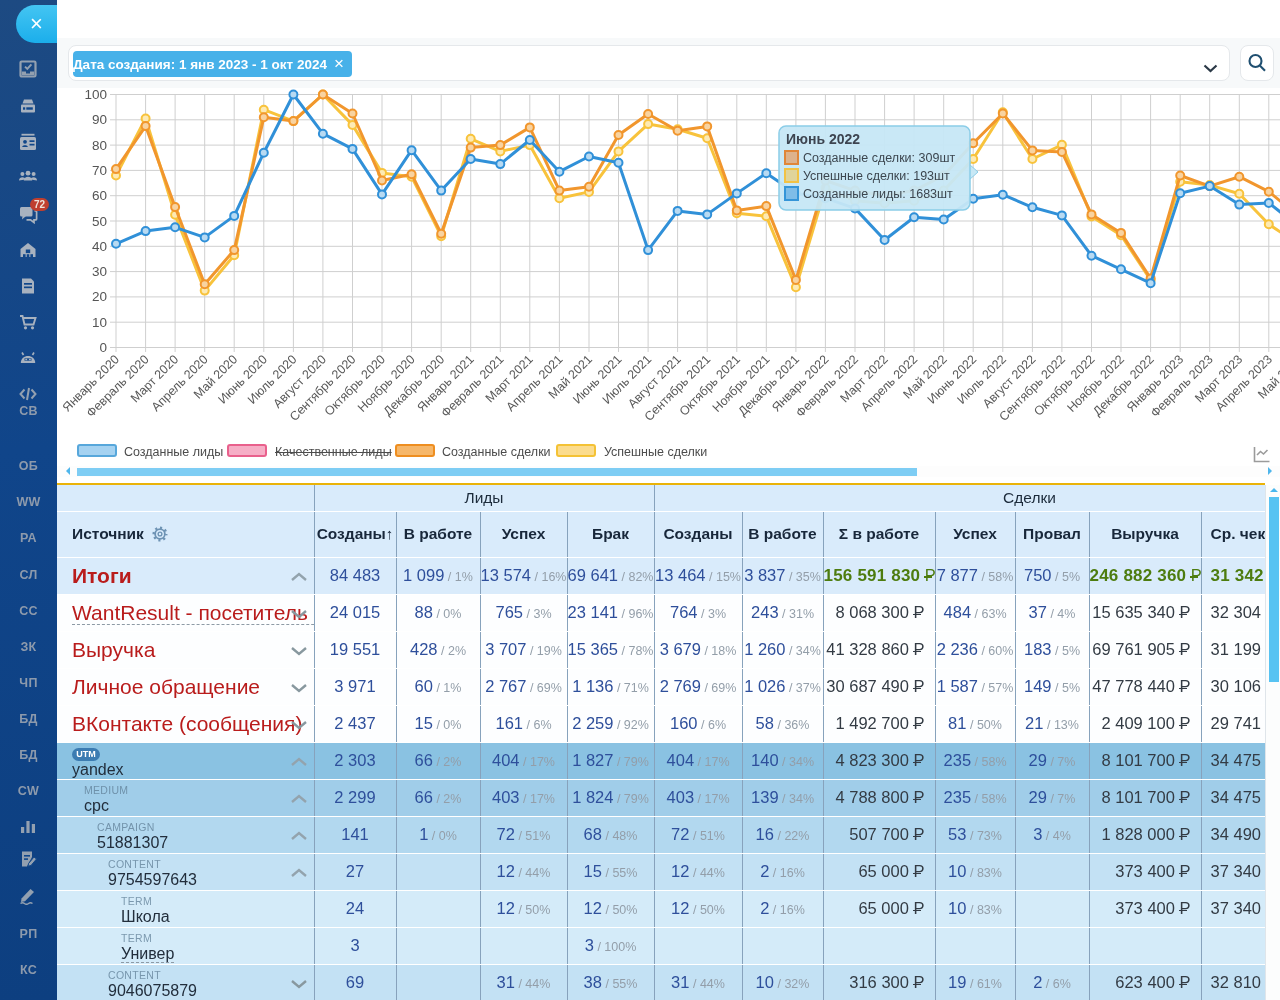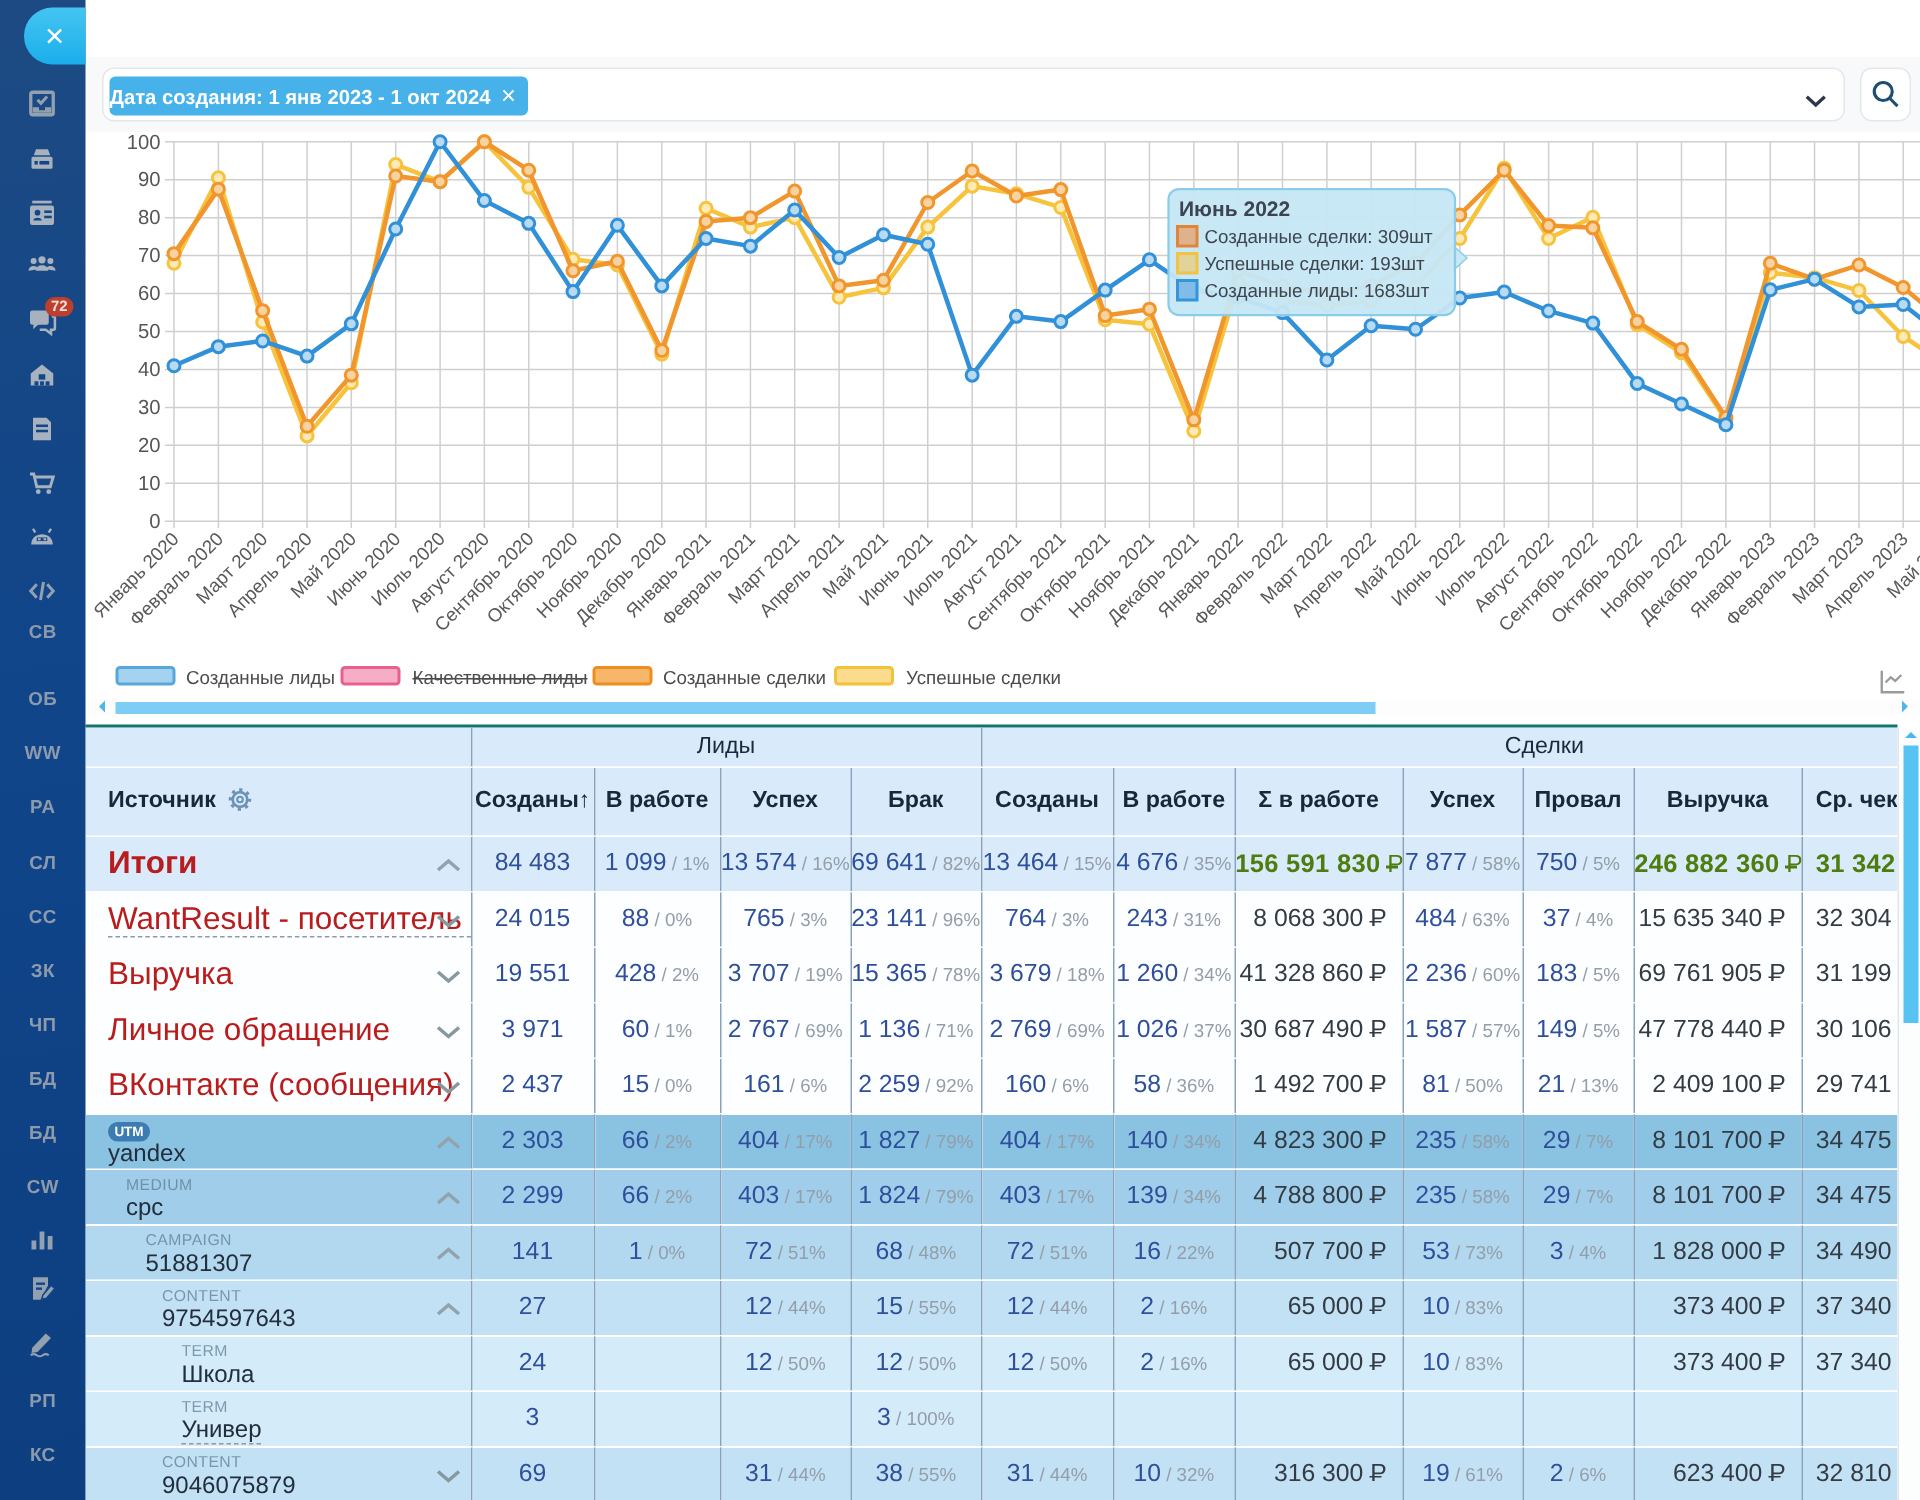--- a/index.html
+++ b/index.html
@@ -29,21 +29,21 @@
 .lg{position:absolute;top:444px}
 .sw{display:block;width:40px;height:13px;border:2px solid;border-radius:3px}
 .lgt{position:absolute;top:445px;font-size:12.5px;color:#4c4c4c}
 .strike{text-decoration:line-through}
 
 #hsb{position:absolute;left:57px;top:466px;width:1223px;height:11px;background:#fdfdfd}
 #hthumb{position:absolute;left:20px;top:1.5px;width:840px;height:8px;background:#7ecdf4}
 #hla{position:absolute;left:9px;top:1px;width:0;height:0;border:4.5px solid transparent;border-right-color:#4fb6ec;border-left-width:0}
 #hra{position:absolute;right:8px;top:1px;width:0;height:0;border:4.5px solid transparent;border-left-color:#4fb6ec;border-right-width:0}
 
-#tablewrap{position:absolute;left:57px;top:483px;width:1208px;height:517px;overflow:hidden;border-top:2px solid #0f766e}
+#tablewrap{position:absolute;left:57px;top:483px;width:1208px;height:517px;overflow:hidden;border-top:2px solid #eab308}
 #tbl{border-collapse:collapse;table-layout:fixed;width:1284px}
 #tbl td{border-right:1px solid #87a2bc;border-bottom:1px solid #fff;overflow:hidden;white-space:nowrap;text-align:center;vertical-align:middle}
 tr.ghead{height:26px}
 .ghead td{background:#d9ebfb;font-size:15.5px;color:#1c2b3b;border-bottom:1px solid #fff}
 .ghead .sdel{position:relative;left:32px}
 tr.chead{height:46px}
 .chead td{background:#d9ebfb;font-size:15.5px;font-weight:bold;color:#18273a;border-bottom:2px solid #fff}
 .chead td.c1{font-weight:bold}
 #tbl td.c1{padding-left:15px;position:relative;text-align:left}
 .arr{font-weight:400;font-size:15px}
@@ -153,21 +153,21 @@
 <svg class="sic" style="top:848.5px" width="20" height="20" viewBox="0 0 20 20">
         <path d="M4 2.5 L14 2.5 L14 8 L9 17.5 L4 17.5 Z" fill="#93a0b0"></path>
         <rect x="6" y="6" width="6" height="1.6" fill="#11478a"></rect>
         <rect x="6" y="9.3" width="4" height="1.6" fill="#11478a"></rect>
         <path d="M10.5 14.5 L16 8 L18.5 10 L13 16.5 L10 17.2 Z" fill="#93a0b0" stroke="#11478a" stroke-width="1"></path>
       </svg>
 <svg class="sic" style="top:885px" width="20" height="20" viewBox="0 0 20 20">
         <path d="M3.5 13.5 L12.5 4 L16 7 L7 16.3 L3 17 Z" fill="#93a0b0"></path>
         <path d="M2.5 18.5 q2 -1.6 4 0 q2 1.6 4 0 q2 -1.6 4 0" fill="none" stroke="#93a0b0" stroke-width="1.4"></path>
       </svg>
-<div class="slab" style="top:414px">СВ</div>
+<div class="slab" style="top:404px">СВ</div>
 <div class="slab" style="top:459px">ОБ</div>
 <div class="slab" style="top:495px">WW</div>
 <div class="slab" style="top:531px">РА</div>
 <div class="slab" style="top:567.5px">СЛ</div>
 <div class="slab" style="top:603.5px">СС</div>
 <div class="slab" style="top:639.5px">ЗК</div>
 <div class="slab" style="top:675.5px">ЧП</div>
 <div class="slab" style="top:712px">БД</div>
 <div class="slab" style="top:748px">БД</div>
 <div class="slab" style="top:784px">CW</div>
@@ -504,21 +504,21 @@
           </tr>
 <tr class="tot">
             <td class="c1"><b class="nm">Итоги</b><svg class="chev" width="18" height="10" viewBox="0 0 18 10">
                 <polyline points="2,8 9,2 16,8" fill="none" stroke="#93a3ad" stroke-width="2.4"></polyline>
               </svg></td>
             <td class=""><span class="n">84 483</span></td>
             <td class=""><span class="n">1 099</span><span class="p"> / 1%</span></td>
             <td class=""><span class="n">13 574</span><span class="p"> / 16%</span></td>
             <td class=""><span class="n">69 641</span><span class="p"> / 82%</span></td>
             <td class=""><span class="n">13 464</span><span class="p"> / 15%</span></td>
-            <td class=""><span class="n">4 676</span><span class="p"> / 35%</span></td>
+            <td class=""><span class="n">3 837</span><span class="p"> / 35%</span></td>
             <td class=" money"><b>156 591 830</b>&nbsp;<span class="rub">Р</span></td>
             <td class=""><span class="n">7 877</span><span class="p"> / 58%</span></td>
             <td class=""><span class="n">750</span><span class="p"> / 5%</span></td>
             <td class=" money"><b>246 882 360</b>&nbsp;<span class="rub">Р</span></td>
             <td class=" money"><b>31 342</b>&nbsp;</td>
           </tr>
 <tr class="w">
             <td class="c1"><span class="nm trunc">WantResult - посетитель сайта</span><svg class="chev" width="18" height="10" viewBox="0 0 18 10">
                 <polyline points="2,2 9,8 16,2" fill="none" stroke="#88989f" stroke-width="2.4"></polyline>
               </svg></td>

